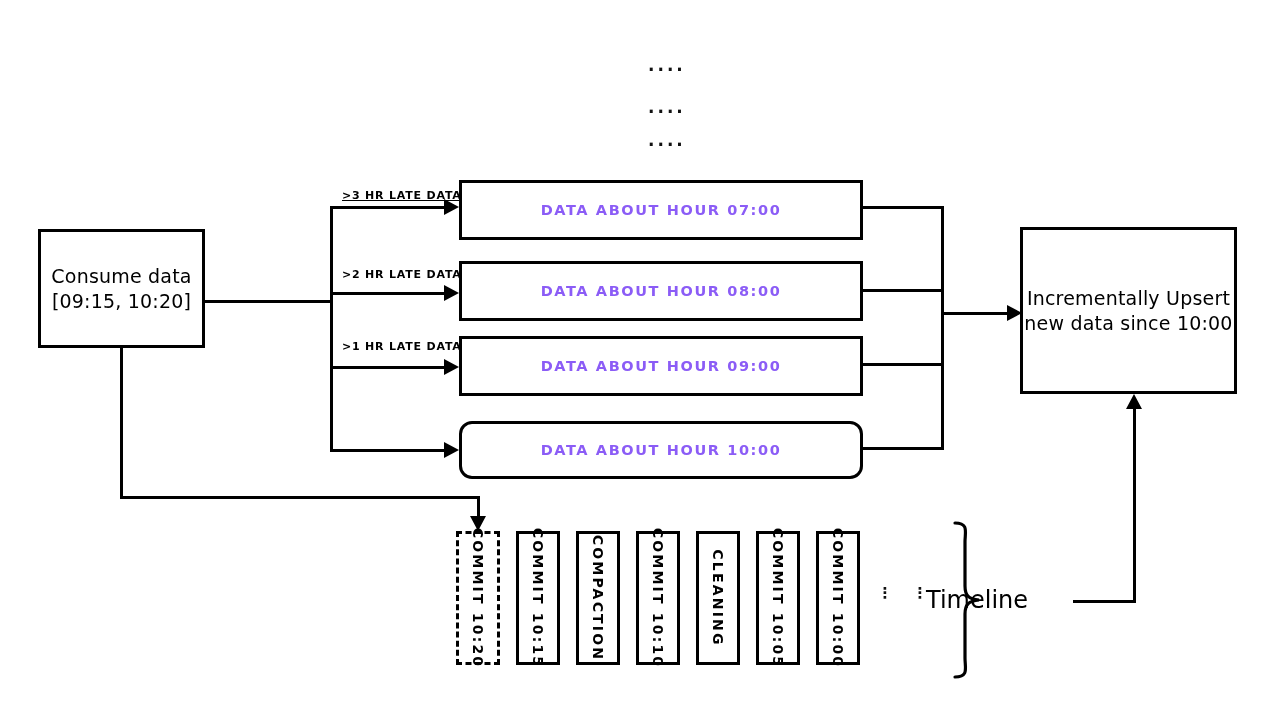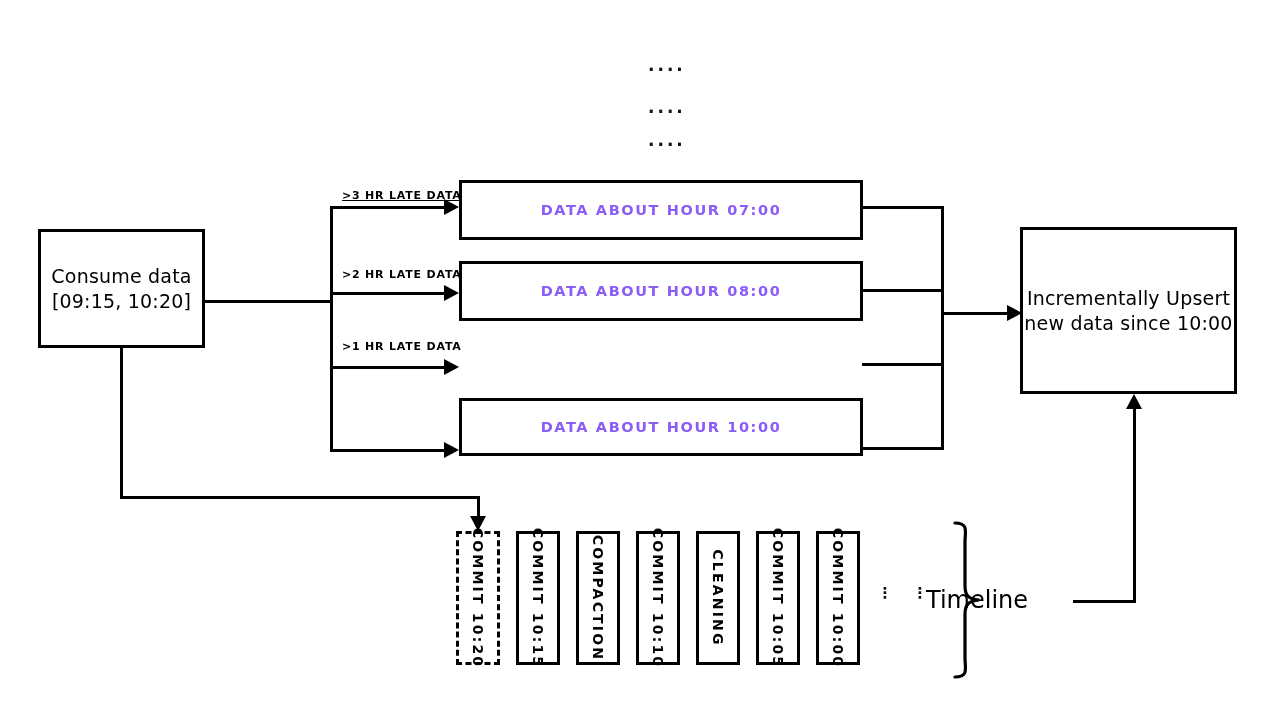--- a/index.html
+++ b/index.html
@@ -177,22 +177,25 @@
   <div class="arrow-r" style="left:444px; top:442px;"></div>
 
   <div class="box" style="left:459px; top:180px; width:404px; height:60px;">
     <span class="caps">DATA ABOUT HOUR 07:00</span>
   </div>
 
   <div class="box" style="left:459px; top:261px; width:404px; height:60px;">
     <span class="caps">DATA ABOUT HOUR 08:00</span>
   </div>
 
-
-  <div class="box" style="left:459px; top:398px; width:404px; height:58px;">
+  <div class="box" style="left:459px; top:336px; width:404px; height:60px;">
+    <span class="caps">DATA ABOUT HOUR 09:00</span>
+  </div>
+
+  <div class="box" style="left:459px; top:421px; width:404px; height:58px;border-radius:13px;">
     <span class="caps">DATA ABOUT HOUR 10:00</span>
   </div>
 
   <div class="hline" style="left:862px; top:206px; width:82px;"></div>
   <div class="hline" style="left:862px; top:289px; width:82px;"></div>
   <div class="hline" style="left:862px; top:363px; width:82px;"></div>
   <div class="hline" style="left:862px; top:447px; width:82px;"></div>
 
   <div class="vline" style="left:941px; top:206px; height:244px;"></div>
 

